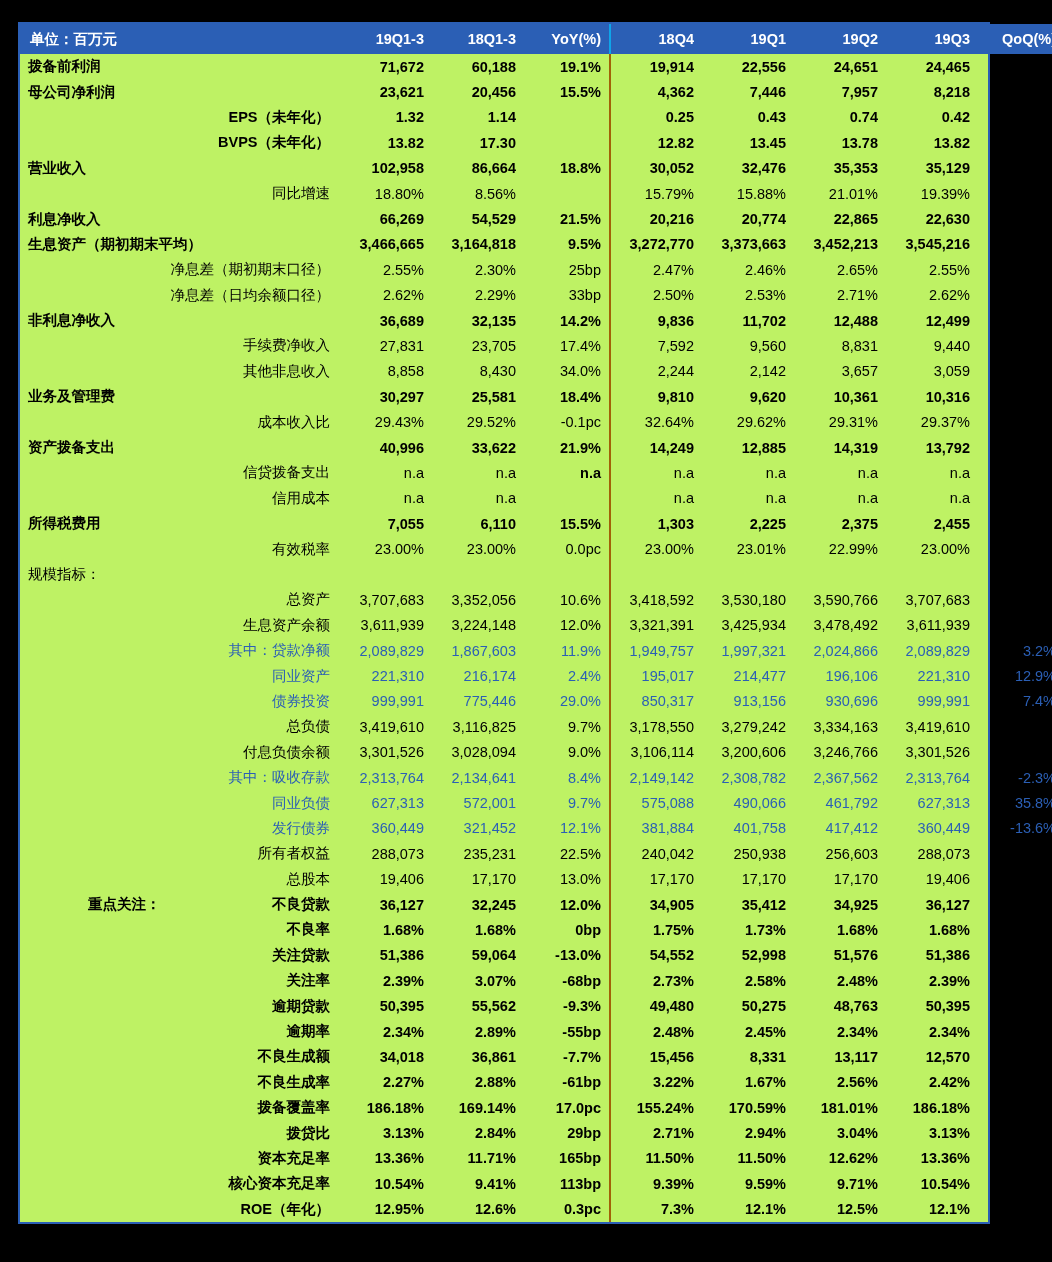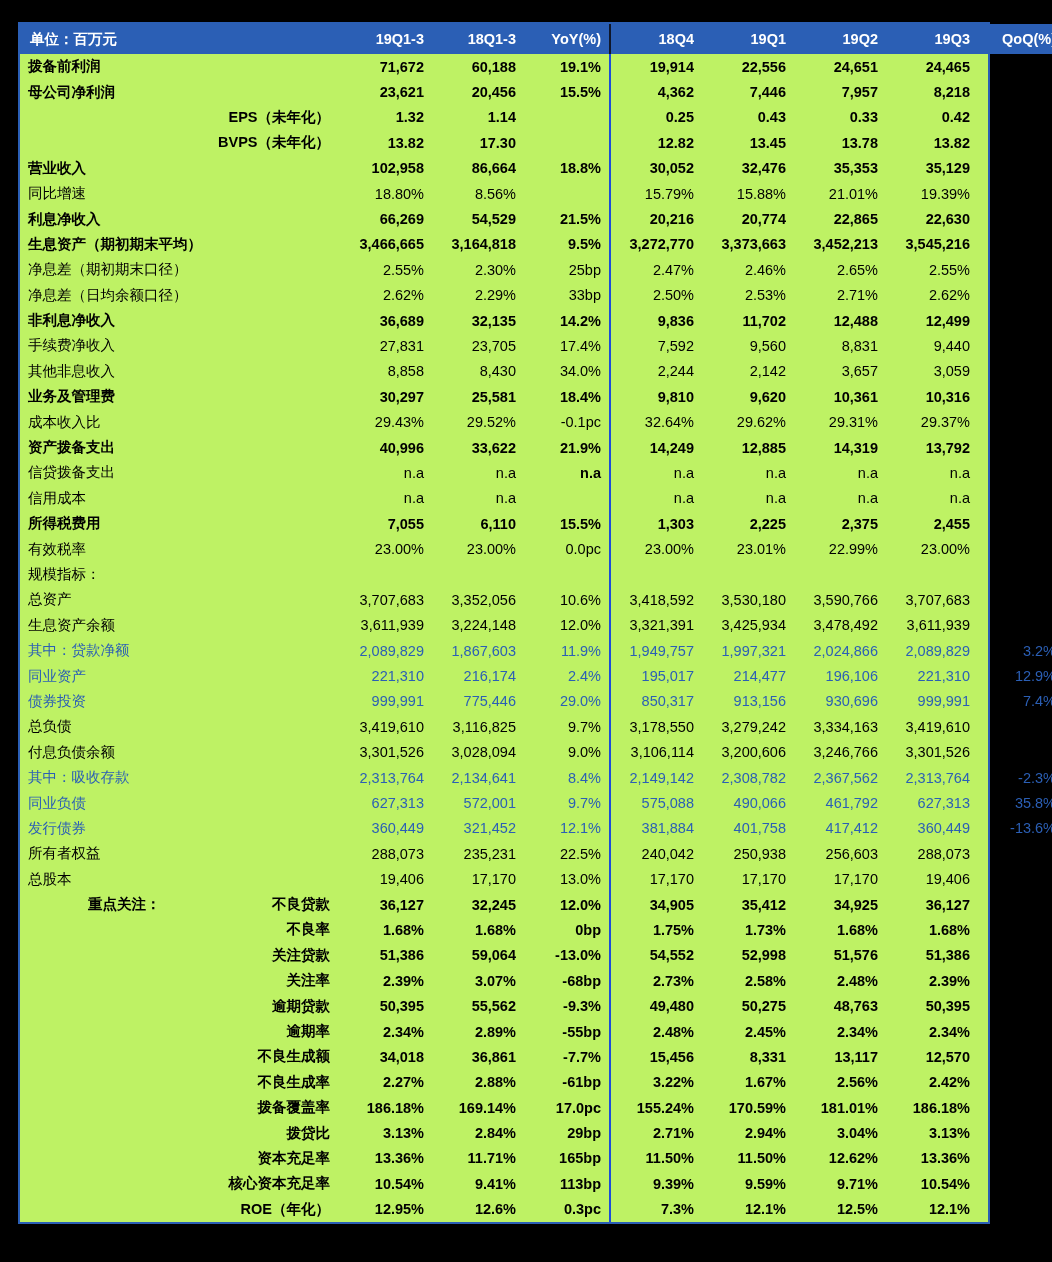--- a/index.html
+++ b/index.html
@@ -54,27 +54,27 @@
     padding: 0 8px;
     white-space: nowrap;
     vertical-align: middle;
   }
   td.label {
     text-align: left;
     padding-left: 8px;
     margin-top: 24px;
   }
   td.label.indent1 { text-align: right; padding-right: 10px; }
-  td.label.indent2 { padding-right: 10px; padding-left: 8px; }
+  td.label.indent2 { text-align: right; padding-right: 10px; padding-left: 8px; }
   td.num { text-align: right; }
   .bold { font-weight: bold; }
   .blue { color: #2b5fb5; }
   
-  .sep { border-left: 2px solid #1d4ed8; }
-  thead th.sep { border-left: 2px solid #0f172a; }
+  .sep { border-left: 2px solid #a16207; }
+  thead th.sep { border-left: 2px solid #0ea5e9; }
 </style>
 </head>
 <body>
 
 <div class="sheet">
   <table class="fin">
     <colgroup>
       <col class="c-label">
       <col class="c-num">
       <col class="c-num">
@@ -121,21 +121,21 @@
           <td class="num bold">8,218</td>
           <td class="num bold">3.3%</td>
         </tr>
         <tr>
           <td class="label indent1 bold">EPS（未年化）</td>
           <td class="num bold">1.32</td>
           <td class="num bold">1.14</td>
           <td class="num bold"></td>
           <td class="num sep bold">0.25</td>
           <td class="num bold">0.43</td>
-          <td class="num bold">0.33</td>
+          <td class="num bold">0.74</td>
           <td class="num bold">0.42</td>
           <td class="num bold"></td>
         </tr>
         <tr>
           <td class="label indent1 bold">BVPS（未年化）</td>
           <td class="num bold">13.82</td>
           <td class="num bold">17.30</td>
           <td class="num bold"></td>
           <td class="num sep bold">12.82</td>
           <td class="num bold">13.45</td>

